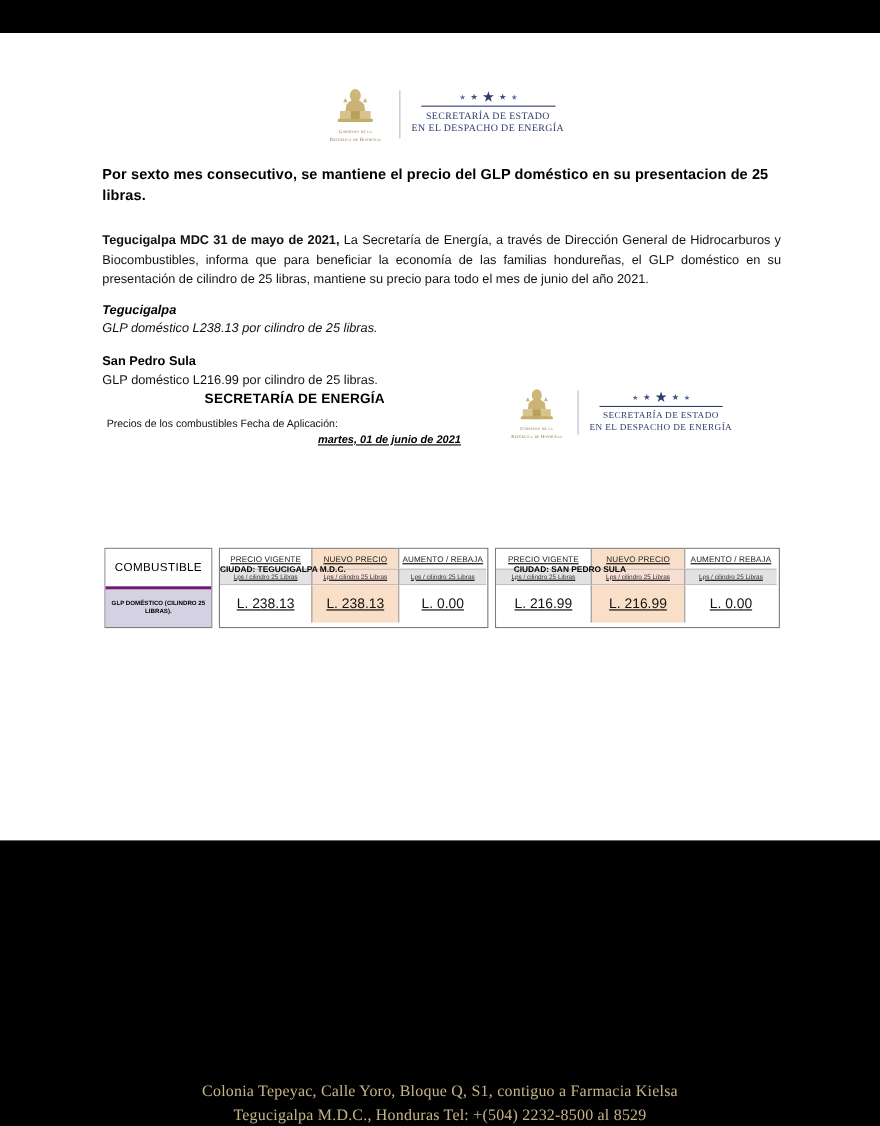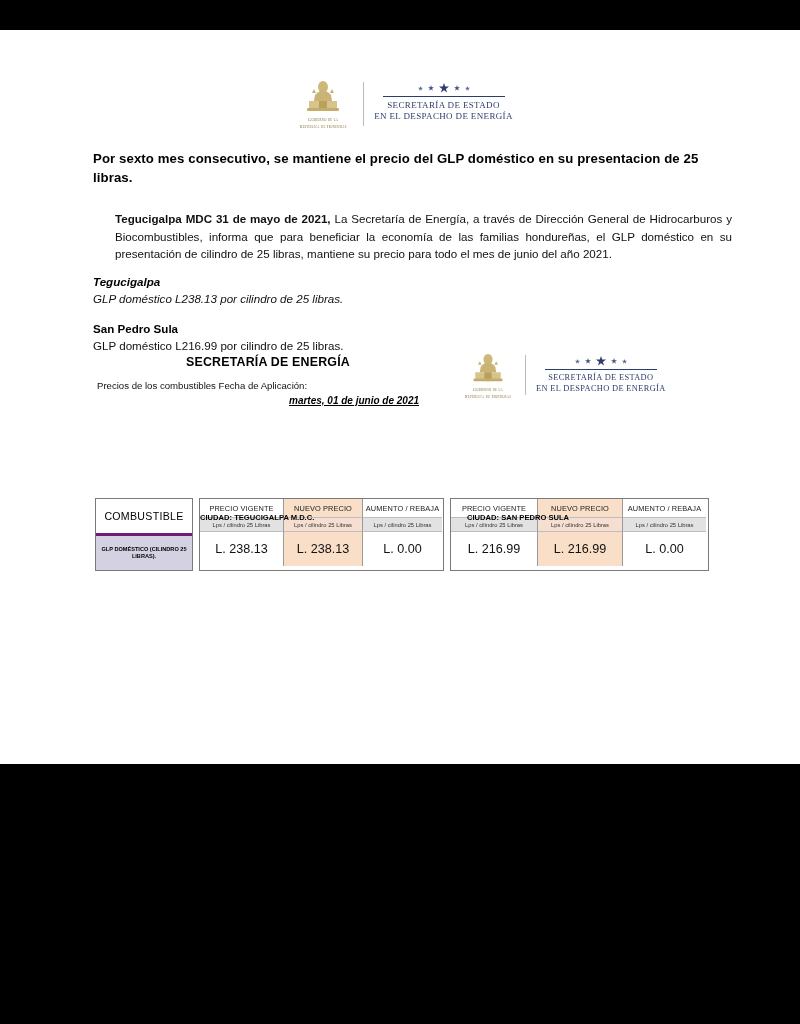--- a/index.html
+++ b/index.html
@@ -101,21 +101,21 @@
   .para {
     position: absolute;
     left: 93px;
     width: 617px;
     font-size: 11.6px;
     line-height: 1.52;
     color: #111;
     text-align: justify;
   }
   .para b { font-weight: bold; }
-  #para-main { top: 180px; margin-left: 22px; }
+  #para-main { top: 180px; }
 
   .city-block { position: absolute; left: 93px; width: 500px; }
   .city-name {
     font-size: 11.6px;
     font-weight: bold;
     color: #000;
     line-height: 1.5;
   }
   .city-price {
     font-size: 11.6px;
@@ -218,20 +218,21 @@
     color: #000;
     line-height: 1.3;
     background: #d4d2e2;
   }
 
   .group {
     display: flex;
     flex-direction: column;
     border: 1px solid #7a7a7a;
     margin-left: 6px;
+    text-decoration: underline;
   }
   .group.g-teg { width: 243px; flex: 0 0 243px; }
   .group.g-sps { width: 257px; flex: 0 0 257px; }
 
   .grp-row { display: flex; }
   .grp-row.r-head > div { height: 18px; }
   .grp-row.r-sub > div { height: 15px; }
   .grp-row.r-val > div { height: 34px; }
 
   .cell {
@@ -436,14 +437,18 @@
         <div class="grp-row r-val">
           <div class="cell c1">L. 216.99</div>
           <div class="cell c2 hl">L. 216.99</div>
           <div class="cell c3">L. 0.00</div>
         </div>
       </div>
 
     </div>
   </div>
 
+  <div class="footer">
+    <div>Colonia Tepeyac, Calle Yoro, Bloque Q, S1, contiguo a Farmacia Kielsa</div>
+    <div>Tegucigalpa M.D.C., Honduras Tel: +(504) 2232-8500 al 8529</div>
+  </div>
 
 </div>
 
 </body></html>

